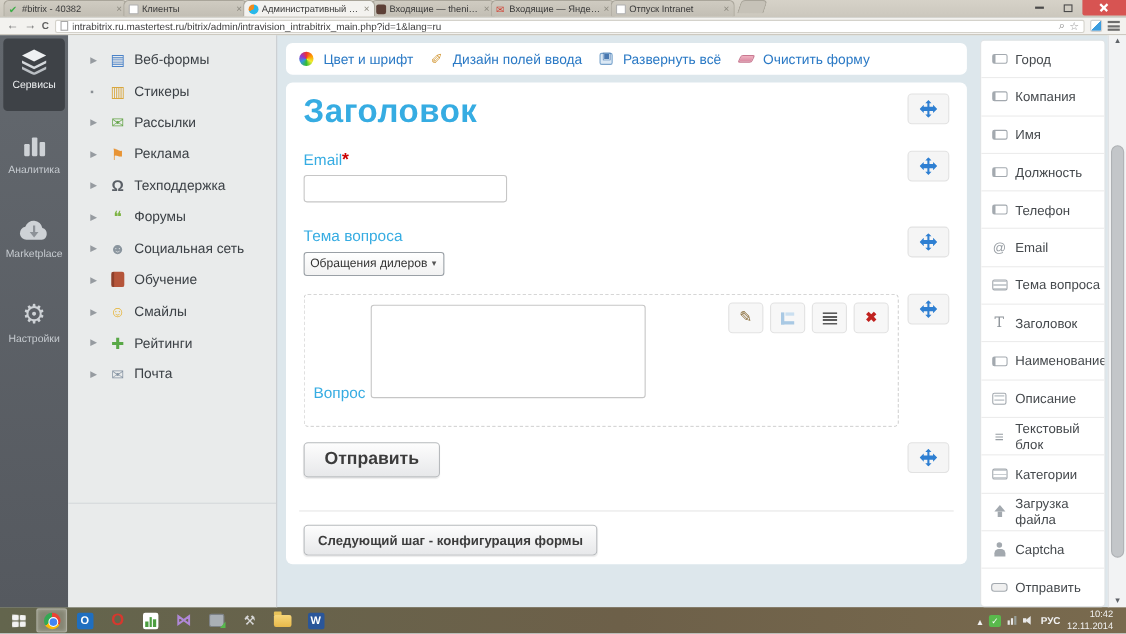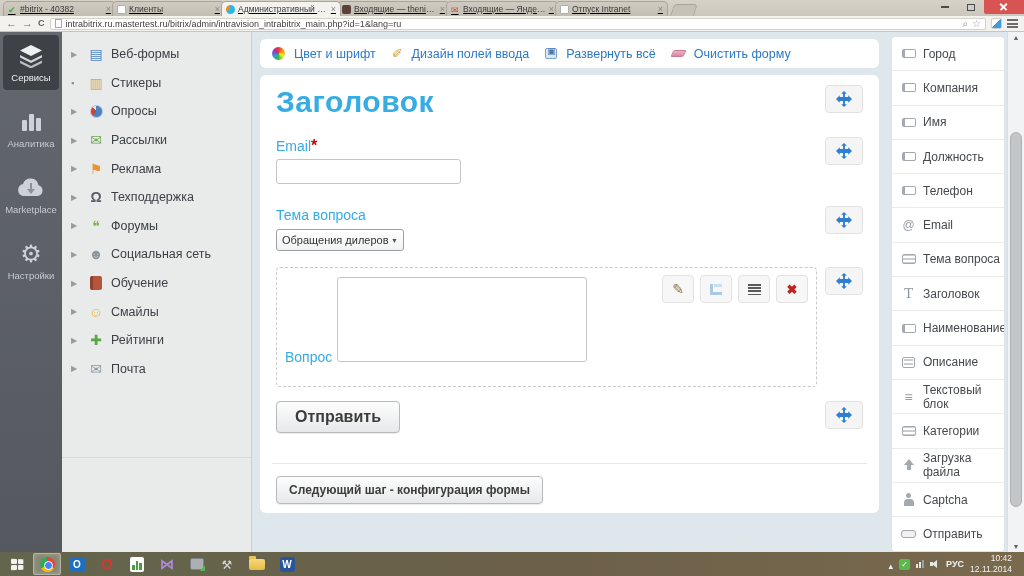--- a/index.html
+++ b/index.html
@@ -1,19 +1,19 @@
 <!DOCTYPE html>
 <html><head>
 <meta charset="utf-8">
 <style>
   * { box-sizing: border-box; margin: 0; padding: 0; }
   html,body { width:1024px; height:576px; overflow:hidden; font-family:"Liberation Sans",sans-serif; background:#dde7ec; }
 
   
-  .tabstrip { height:16px; background:linear-gradient(#d6d2c8,#cbc7bd); display:flex; align-items:flex-end; padding-left:3px; position:relative;text-decoration:underline; }
+  .tabstrip { height:16px; background:linear-gradient(#d6d2c8,#cbc7bd); display:flex; padding-left:3px; position:relative; }
   .tab { width:113px; height:15px; display:flex; align-items:center; gap:3px; padding:0 4px; font-size:8.5px; color:#3a3a3a;
          border:1px solid #a9a59a; border-bottom:none; border-radius:5px 5px 0 0; background:linear-gradient(#cfcbc1,#c2beb4); margin-right:-4px; overflow:hidden; white-space:nowrap; }
   .tab.active { background:#f3f2ef; z-index:3; width:120px; }
   .tab .title { flex:1; overflow:hidden; text-overflow:ellipsis; }
   .tab .tclose { color:#8b887e; font-size:9px; line-height:1; }
   .tab .tclose::before { content:"×"; }
   .favicon { width:9px; height:9px; flex:none; display:inline-block; }
   .fav-check::before { content:"✔"; color:#3fae49; font-size:9px; line-height:9px; }
   .fav-page { background:#fff; border:1px solid #b0b0b0; border-radius:1px; }
   .fav-bitrix { border-radius:50%; background:conic-gradient(#29b8e8 0 68%, #f08a1d 68% 100%); }
@@ -38,30 +38,30 @@
   .omni-star::before { content:"☆"; color:#9a9a9a; font-size:10px; }
   .ext-btn { width:11px; height:11px; border-radius:2px; background:linear-gradient(135deg,#fff 45%,#3b9de0 45%); border:1px solid #cfcfcf; }
   .menu-btn { display:flex; flex-direction:column; gap:1.5px; }
   .menu-btn i { width:11px; height:2px; background:#6d6d6d; }
 
   
   .content { display:flex; height:520px; }
 
   
   .app-sidebar { width:62px; background:linear-gradient(#63686e,#55595f); padding:3px; flex:none; }
-  .app-item { display:flex; flex-direction:column; align-items:center; gap:3px; padding:8px 0 7px; border-radius:4px; margin-bottom:11px; }
+  .app-item { display:flex; flex-direction:column; align-items:center; gap:3px; padding:8px 0 18px; border-radius:4px; margin-bottom:11px; }
   .app-item.active { background:#3e4247; }
   .app-item .lbl { font-size:9.5px; color:#c6cbd0; }
   .app-item.active .lbl { color:#eef0f2; }
   .app-icon { height:26px; display:flex; align-items:center; justify-content:center; }
   .gear-glyph::before { content:"⚙"; font-size:24px; color:#ced2d6; line-height:26px; }
 
   
   .menu-sidebar { width:190px; background:#e9ebeb; border-right:1px solid #c9ced1; padding-top:8px; flex:none; position:relative; }
-  .menu-item { height:28.6px; display:flex; align-items:center; padding-left:9px; gap:7px; font-size:12.5px; color:#3c4146; }
+  .menu-item { height:28.6px; display:flex; align-items:center; padding-left:20px; gap:7px; font-size:12.5px; color:#3c4146; }
   .mi-arrow { width:10px; color:#969ba0; font-size:8px; flex:none; }
   .mi-arrow::before { content:"▶"; }
   .mi-arrow.bullet::before { content:"▪"; font-size:9px; color:#8a8f94; }
   .mi-icon { width:16px; height:16px; flex:none; display:flex; align-items:center; justify-content:center; font-size:14px; line-height:16px; }
   .mi-webforms::before { content:"▤"; color:#4a82c8; }
   .mi-stickers::before { content:"▥"; color:#d9a73e; }
   .mi-polls { border-radius:50%; width:13px; height:13px; background:conic-gradient(#4a82c8 0 62%, #cc4436 62% 88%, #e8e8e8 88%); border:1px solid #b9bec2; }
   .mi-newsletters::before { content:"✉"; color:#6aa84f; }
   .mi-advertising::before { content:"⚑"; color:#e89435; }
   .mi-support::before { content:"Ω"; color:#5a5f66; font-weight:bold; }
@@ -281,27 +281,20 @@
       <span class="mi-icon mi-webforms"></span>
       <span>Веб-формы</span>
     </div>
     <div class="menu-item">
       <span class="mi-arrow bullet"></span>
       <span class="mi-icon mi-stickers"></span>
       <span>Стикеры</span>
     </div>
     <div class="menu-item">
       <span class="mi-arrow"></span>
-      <span class="mi-icon">
-          <span class="mi-polls"></span>
-        </span>
-      <span>Опросы</span>
-    </div>
-    <div class="menu-item">
-      <span class="mi-arrow"></span>
       <span class="mi-icon mi-newsletters"></span>
       <span>Рассылки</span>
     </div>
     <div class="menu-item">
       <span class="mi-arrow"></span>
       <span class="mi-icon mi-advertising"></span>
       <span>Реклама</span>
     </div>
     <div class="menu-item">
       <span class="mi-arrow"></span>

